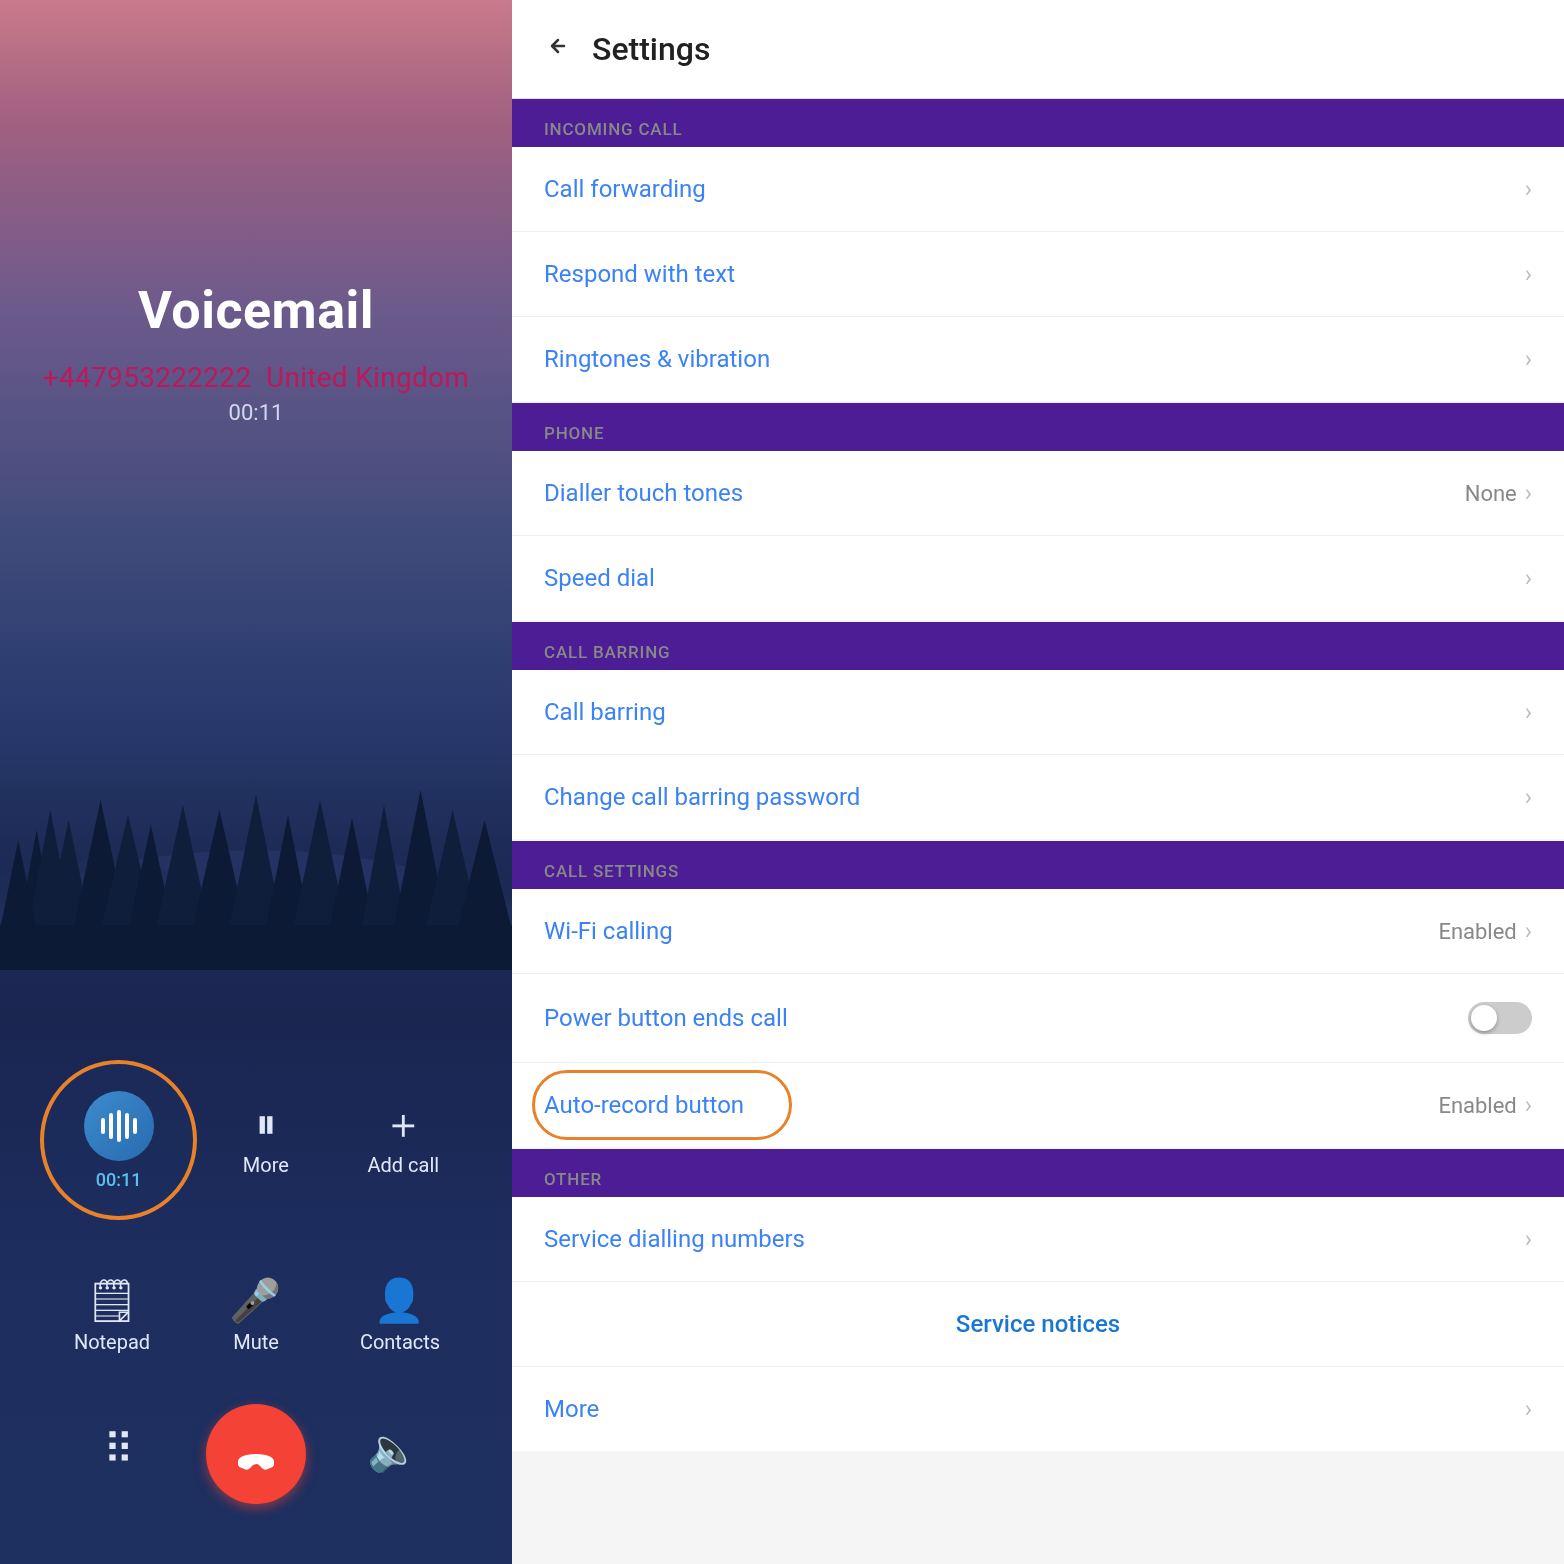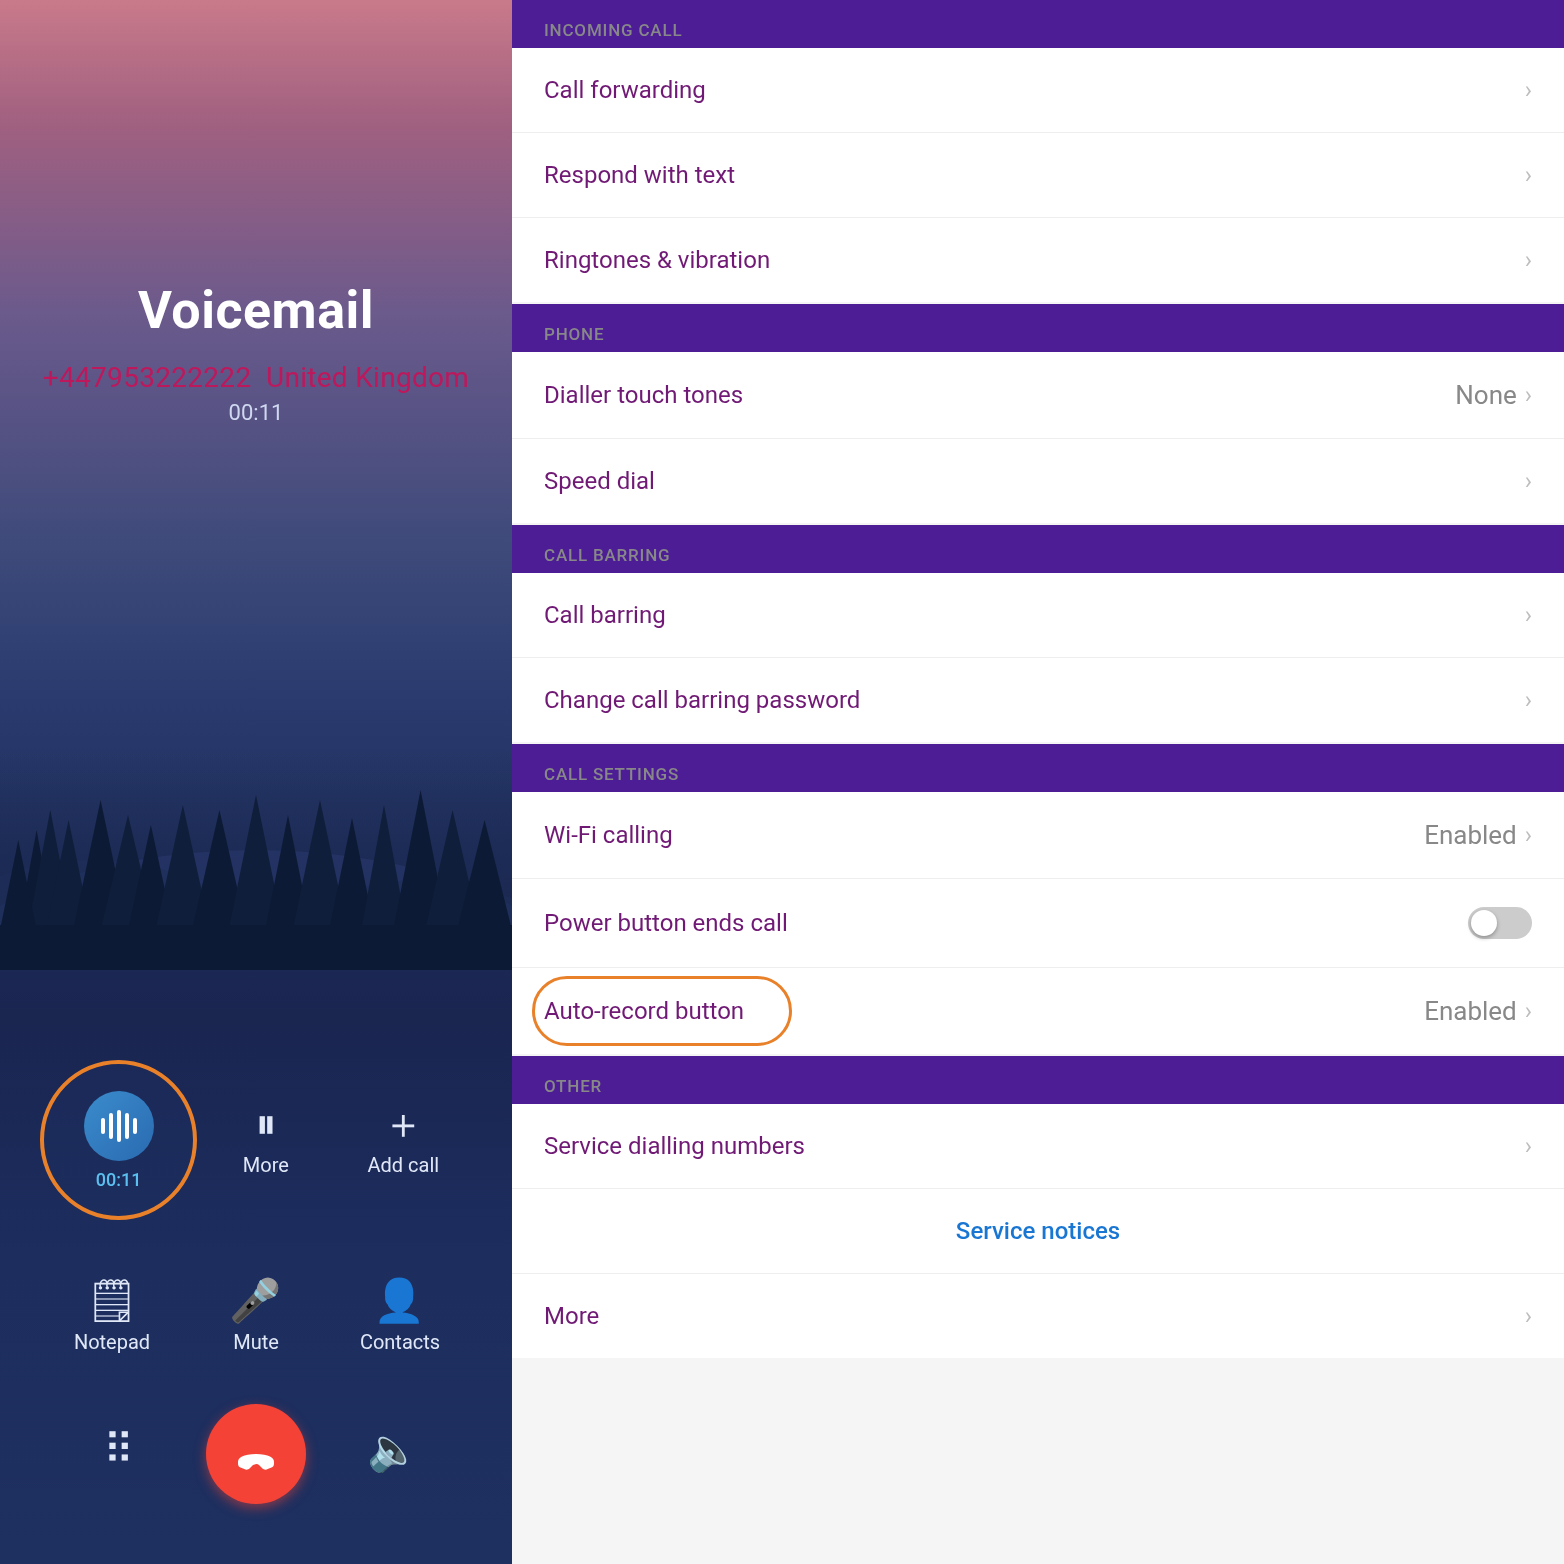--- a/index.html
+++ b/index.html
@@ -248,32 +248,32 @@
       border-bottom: none;
     }
 
     .settings-item-left {
       display: flex;
       flex-direction: column;
     }
 
     .settings-item-label {
       font-size: 24px;
-      color: #701a75;
+      color: #3b82f6;
       font-weight: 400;
     }
 
     .settings-item-right {
       display: flex;
       align-items: center;
       gap: 8px;
     }
 
     .settings-item-value {
-      font-size: 26px;
+      font-size: 22px;
       color: #888888;
     }
 
     .chevron-right {
       font-size: 24px;
       color: #bdbdbd;
     }
 
     
     .toggle-switch {
@@ -446,20 +446,28 @@
 
       <div class="call-btn-plain">
         <div class="btn-icon-svg">🔈</div>
       </div>
     </div>
   </div>
 </div>
 
 <div class="settings-panel">
 
+  <div class="settings-header">
+    <div class="back-btn">
+      <svg width="28" height="28" viewBox="0 0 28 28" fill="none">
+        <path d="M20 14H8M8 14L14 8M8 14L14 20" stroke="#333" stroke-width="2.5" stroke-linecap="round" stroke-linejoin="round"></path>
+      </svg>
+    </div>
+    <div class="settings-title">Settings</div>
+  </div>
 
   <div class="settings-body">
 
     <div class="section-header">INCOMING CALL</div>
     <div class="settings-group">
       <div class="settings-item">
         <div class="settings-item-left">
           <span class="settings-item-label">Call forwarding</span>
         </div>
         <div class="settings-item-right">

